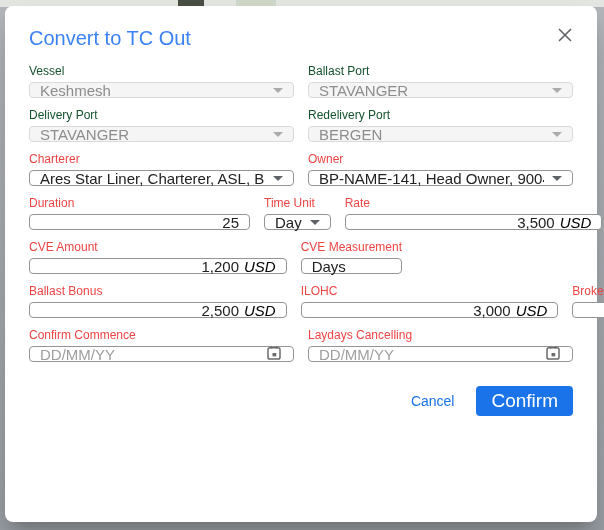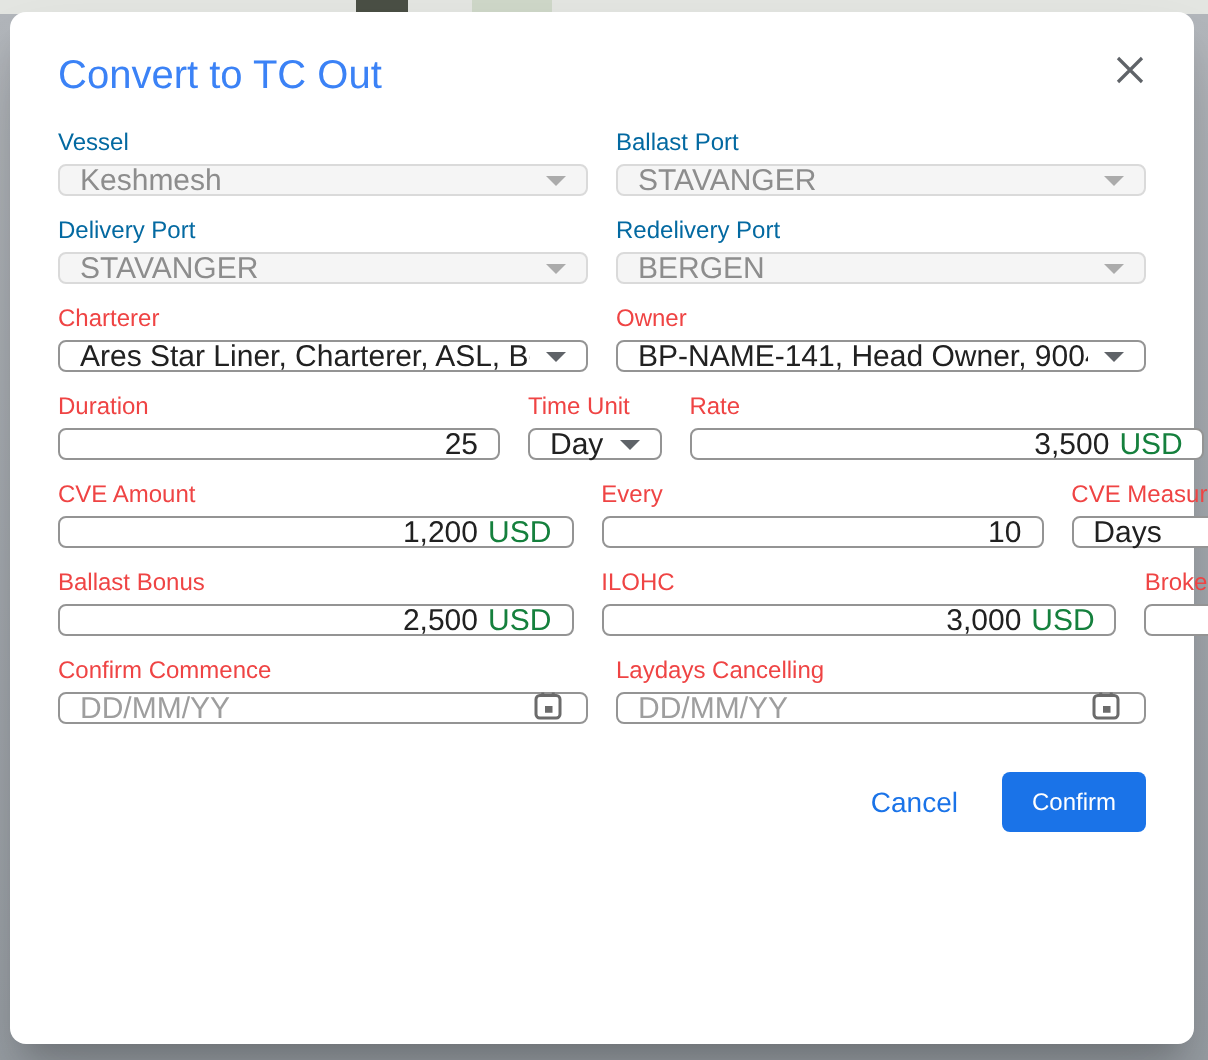--- a/index.html
+++ b/index.html
@@ -25,37 +25,37 @@
   .row { display:grid; grid-template-columns:repeat(4,1fr); column-gap:14px; margin-bottom:10px; }
   .span2 { grid-column:span 2; }
 
   .field .label { font-size:12px; line-height:14px; color:#ef4444; margin-bottom:4px; white-space:nowrap; }
   .box { height:16px; border:1px solid #949494; border-radius:4px; background:#fff;
     display:flex; align-items:center; padding:0 10px; font-size:15px; color:#212121; min-width:0; }
   .box .value { flex:1; white-space:nowrap; overflow:hidden; min-width:0; }
   .arr { width:0; height:0; border-left:5px solid transparent; border-right:5px solid transparent;
     border-top:5px solid #5f6368; margin-left:8px; flex:none; }
 
-  .field.disabled .label { color:#0369a1; }
+  .field.disabled .label { color:#14532d; }
   .field.disabled .box { background:#f5f5f5; border-color:#dadada; color:#8d8d8d; }
   .field.disabled .arr { border-top-color:#ababab; }
 
   .box input { flex:1; min-width:0; border:none; outline:none; background:transparent;
     font:inherit; color:#212121; padding:0; }
   .box input.num { text-align:right; }
   .box input::placeholder { color:#9e9e9e; }
-  .suffix { color:#15803d; margin-left:5px; flex:none; }
+  .suffix { color:#000000; margin-left:5px; flex:none;font-style:italic; }
 
   .cal-btn { border:none; background:transparent; padding:0; margin-left:6px; cursor:pointer;
     display:flex; align-items:center; flex:none; }
 
   .modal-footer { display:flex; justify-content:flex-end; align-items:center; gap:14px; margin-top:24px; }
   .btn-text { border:none; background:transparent; color:#1a73e8; font-size:14px; font-weight:500;
     font-family:inherit; padding:6px 8px; cursor:pointer; border-radius:4px; }
-  .btn-primary { border:none; background:#1a73e8; color:#ffffff; font-size:12px; font-weight:500;
+  .btn-primary { border:none; background:#1a73e8; color:#ffffff; font-size:19px; font-weight:500;
     font-family:inherit; height:30px; padding:0 15px; border-radius:4px; cursor:pointer; }
 </style>
 </head>
 <body>
 
 <div class="page-bg">
   <div class="blk1"></div>
   <div class="blk2"></div>
 
 </div>
@@ -147,26 +147,20 @@
     </div>
 
   </div>
 
   <div class="row">
     <div class="field">
       <div class="label">CVE Amount</div>
       <div class="box">
         <input class="num" value="1,200" style="">
         <span class="suffix">USD</span>
-      </div>
-    </div>
-    <div class="field">
-      <div class="label">Every</div>
-      <div class="box">
-        <input class="num" value="10" style="">
       </div>
     </div>
     <div class="field">
       <div class="label">CVE Measurement</div>
       <div class="box">
         <span class="value">Days</span>
 
       </div>
     </div>
   </div>

